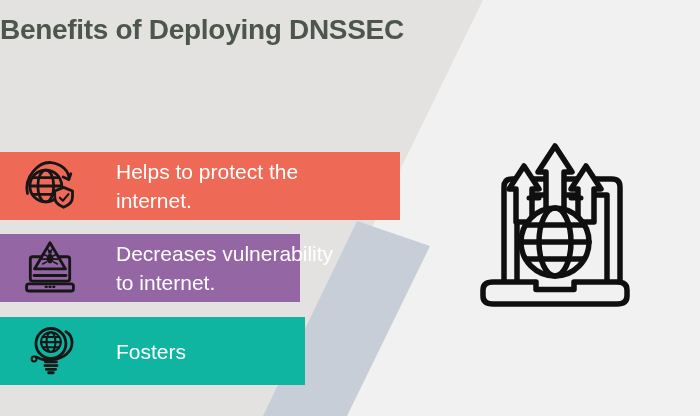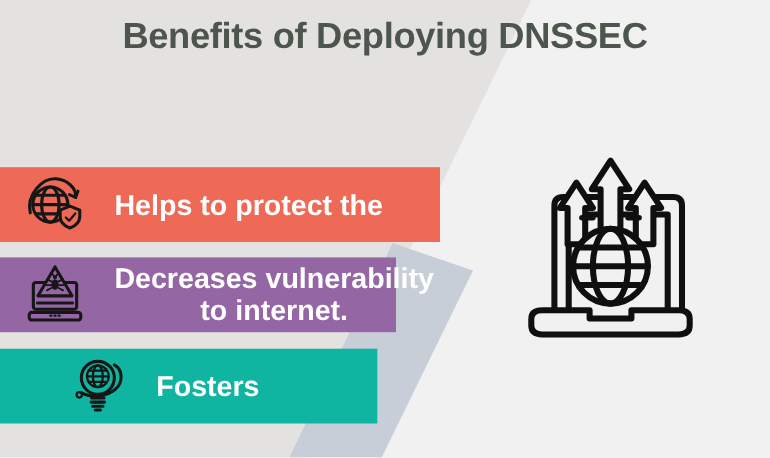--- a/index.html
+++ b/index.html
@@ -3,35 +3,35 @@
 <meta charset="utf-8">
 <style>
   html,body{margin:0;padding:0;background:#f1f1f2;}
   .stage{
     position:relative;width:700px;height:416px;overflow:hidden;
     font-family:"Liberation Sans", sans-serif;background:#f1f1f2;
   }
   .bg{position:absolute;left:0;top:0;width:700px;height:416px;display:block;}
   .title{
     position:absolute;left:0;top:14px;width:100%;margin:0;
-    text-align:center;font-size:33px;font-weight:700;letter-spacing:-0.3px;
+    font-size:28px;font-weight:700;letter-spacing:-0.3px;
     color:var(--title-color,#4c564c);
   }
   .bar{
     position:absolute;left:0;height:68px;display:flex;align-items:center;
     background:var(--bar-color,#ccc);
   }
   .bar-0{top:152px;width:400px;}
-  .bar-1{top:234px;width:360px;text-align:center;}
-  .bar-2{top:317px;width:305px;padding-left:38px;}
+  .bar-1{top:234px;width:300px;}
+  .bar-2{top:317px;width:305px;}
   .icon{margin-left:20px;width:60px;height:60px;flex:none;display:block;}
   .icon svg{width:60px;height:60px;display:block;}
   .bar-text{
-    margin-left:24px;color:#ffffff;font-weight:700;
-    font-size:26px;line-height:29px;white-space:nowrap;
+    margin-left:36px;color:#ffffff;font-weight:400;
+    font-size:21px;line-height:29px;white-space:nowrap;
   }
   .illus{position:absolute;left:460px;top:140px;width:200px;height:180px;}
   .ln{fill:none;stroke:#161616;stroke-width:3;stroke-linecap:round;stroke-linejoin:round;}
   .ln2{fill:none;stroke:#161616;stroke-width:2.2;stroke-linecap:round;stroke-linejoin:round;}
   .mask{fill:var(--bar-color,#ccc);stroke:#161616;stroke-width:3;stroke-linecap:round;stroke-linejoin:round;}
   .bug{fill:#161616;stroke:none;}
   .lap{fill:none;stroke:#0f0f0f;stroke-width:5.5;stroke-linecap:round;stroke-linejoin:round;}
   .lap-mask{fill:#f1f1f2;stroke:#0f0f0f;stroke-width:5.5;stroke-linecap:round;stroke-linejoin:round;}
 </style>
 </head>
@@ -56,20 +56,21 @@
         <path class="ln" d="M13.5 23 H41.5"></path>
         <path class="ln" d="M13.5 41 H41.5"></path>
         <path class="ln" d="M8 40 C 4 22, 20 6, 33 7 C 44 8, 53 16, 52 25"></path>
         <path class="ln" d="M52 25 l-6 -2.6 M52 25 l2.2 -6"></path>
         <path class="mask" d="M46.5 33.5 l9.5 3.8 v6.2 c0 5.8 -4.2 9.2 -9.5 11.2 c-5.3 -2 -9.5 -5.4 -9.5 -11.2 v-6.2 z"></path>
         <path class="ln2" d="M42.5 44.5 l3.2 3.2 l6 -7"></path>
       </svg>
     </span>
     <div class="bar-text">
       <div>Helps to protect the</div>
+      <div>internet.</div>
     </div>
   </div>
 
   <div class="bar bar-1" style="--bar-color: #9566a4;">
     <span class="icon">
       <svg viewBox="0 0 64 64" aria-hidden="true">
         <rect class="ln" x="11" y="20" width="42" height="26" rx="2.5"></rect>
         <path class="ln" d="M15 40 H49"></path>
         <rect class="ln" x="7" y="49" width="50" height="7.5" rx="2.5"></rect>
         <rect class="bug" x="26.5" y="51" width="3" height="2.4" rx="0.5"></rect>

